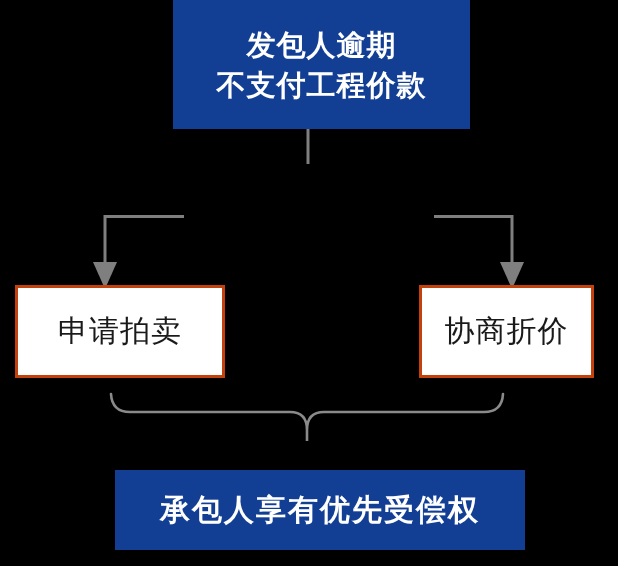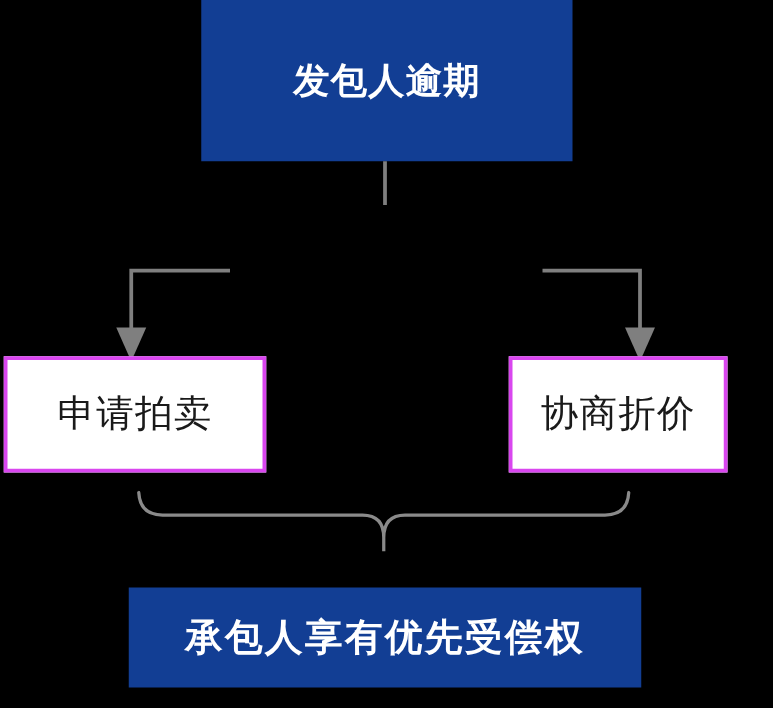--- a/index.html
+++ b/index.html
@@ -16,29 +16,30 @@
     font-family: "Liberation Sans", "DejaVu Sans", sans-serif;
   }
   .box {
     position: absolute;
     box-sizing: border-box;
     display: flex;
     flex-direction: column;
     align-items: center;
     justify-content: center;
     text-align: center;
+    margin-left: 12px;
   }
   .box.blue {
     background: #123E94;
     color: #FFFFFF;
     font-weight: bold;
   }
   .box.white {
     background: #FFFFFF;
-    border: 3px solid #d946ef;
+    border: 3px solid #c2410c;
     color: #1A1A1A;
     font-weight: 400;
   }
   .node-top {
     left: 161px;
     top: 0;
     width: 297px;
     height: 129px;
     font-size: 29px;
     line-height: 40px;
@@ -76,20 +77,21 @@
     height: 566px;
   }
 </style>
 </head>
 <body>
 
 <div class="stage">
 
   <div class="box blue node-top">
     <div>发包人逾期</div>
+    <div>不支付工程价款</div>
   </div>
 
   <svg class="connectors" viewBox="0 0 618 566" xmlns="http://www.w3.org/2000/svg">
 
     <line x1="308" y1="129" x2="308" y2="164" stroke="#7F7F7F" stroke-width="3"></line>
 
     <path d="M 184 216.5 L 105 216.5 L 105 263" fill="none" stroke="#7F7F7F" stroke-width="3"></path>
     <polygon points="93,262 117,262 105,289" fill="#7F7F7F"></polygon>
 
     <path d="M 434 216.5 L 512 216.5 L 512 263" fill="none" stroke="#7F7F7F" stroke-width="3"></path>

